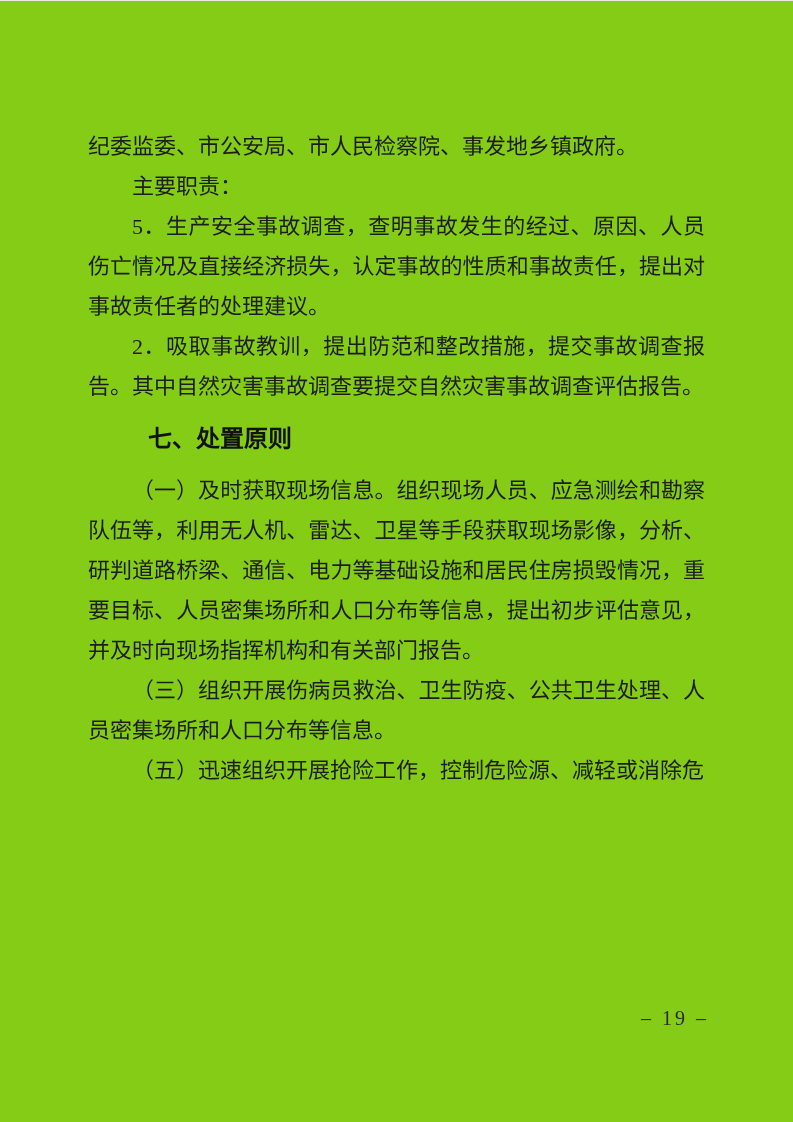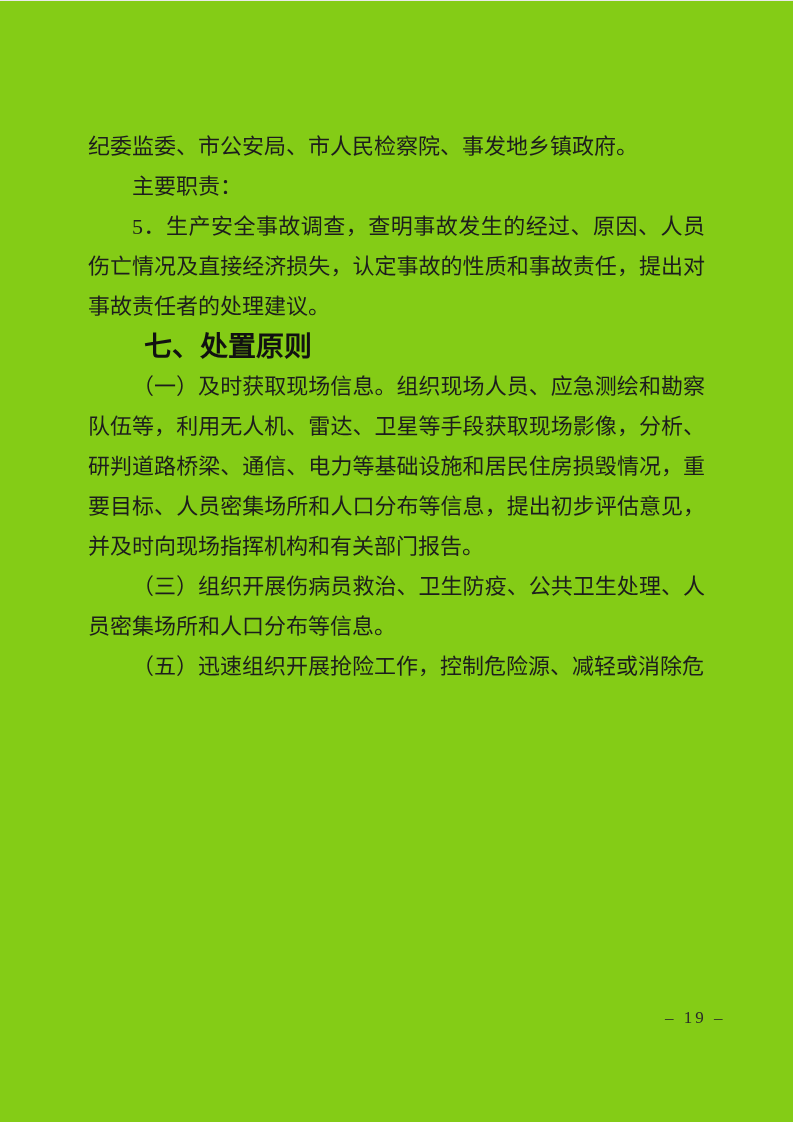--- a/index.html
+++ b/index.html
@@ -33,53 +33,54 @@
   .para {
     margin: 0;
     padding: 0;
     text-indent: 2em;
     word-break: break-all;
   }
   .para.no-indent {
     text-indent: 0;
   }
   .section-heading {
-    margin: 0;
+    margin: 12px;
     padding: 0;
     text-indent: 2em;
-    font-size: 28px;
+    font-size: 24px;
     line-height: 40px;
     font-weight: bold;
     font-family: "Liberation Sans", "DejaVu Sans", sans-serif;
     color: #111111;
   }
   .page-number {
     position: absolute;
     top: 1007px;
-    left: 665px;
-    font-size: 17px;
+    left: 641px;
+    font-size: 20px;
     line-height: 20px;
     color: #2a2a2a;
     letter-spacing: 3px;
     font-family: "Liberation Serif", "DejaVu Serif", serif;
     white-space: nowrap;
   }
 </style>
 </head>
 <body>
 
 <div class="page">
 
   <main class="content">
     <p class="para no-indent">纪委监委、市公安局、市人民检察院、事发地乡镇政府。</p>
 
     <p class="para">主要职责：</p>
 
     <p class="para">5．生产安全事故调查，查明事故发生的经过、原因、人员伤亡情况及直接经济损失，认定事故的性质和事故责任，提出对事故责任者的处理建议。</p>
 
+    <p class="para">2．吸取事故教训，提出防范和整改措施，提交事故调查报告。其中自然灾害事故调查要提交自然灾害事故调查评估报告。</p>
 
     <h2 class="section-heading">七、处置原则</h2>
 
 
     <p class="para">（一）及时获取现场信息。组织现场人员、应急测绘和勘察队伍等，利用无人机、雷达、卫星等手段获取现场影像，分析、研判道路桥梁、通信、电力等基础设施和居民住房损毁情况，重要目标、人员密集场所和人口分布等信息，提出初步评估意见，并及时向现场指挥机构和有关部门报告。</p>
 
 
     <p class="para">（三）组织开展伤病员救治、卫生防疫、公共卫生处理、人员密集场所和人口分布等信息。</p>
 
 

